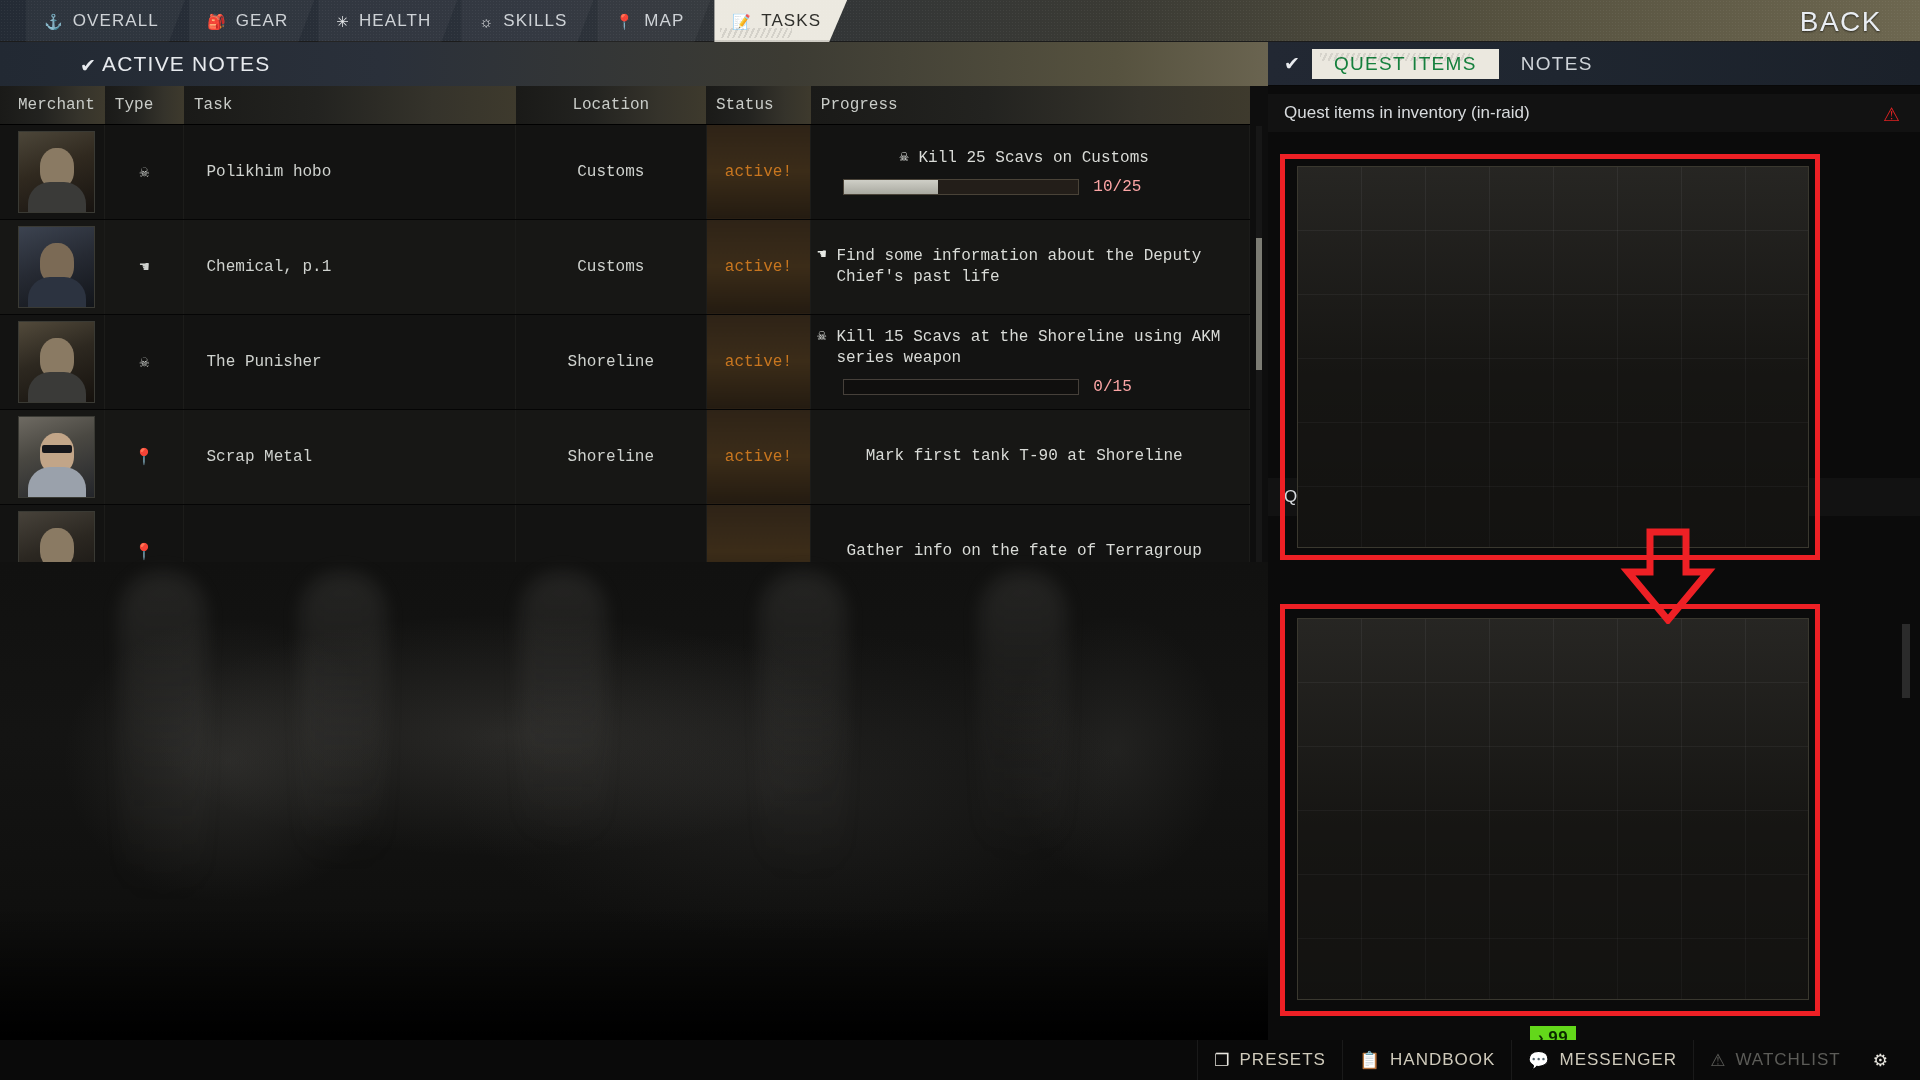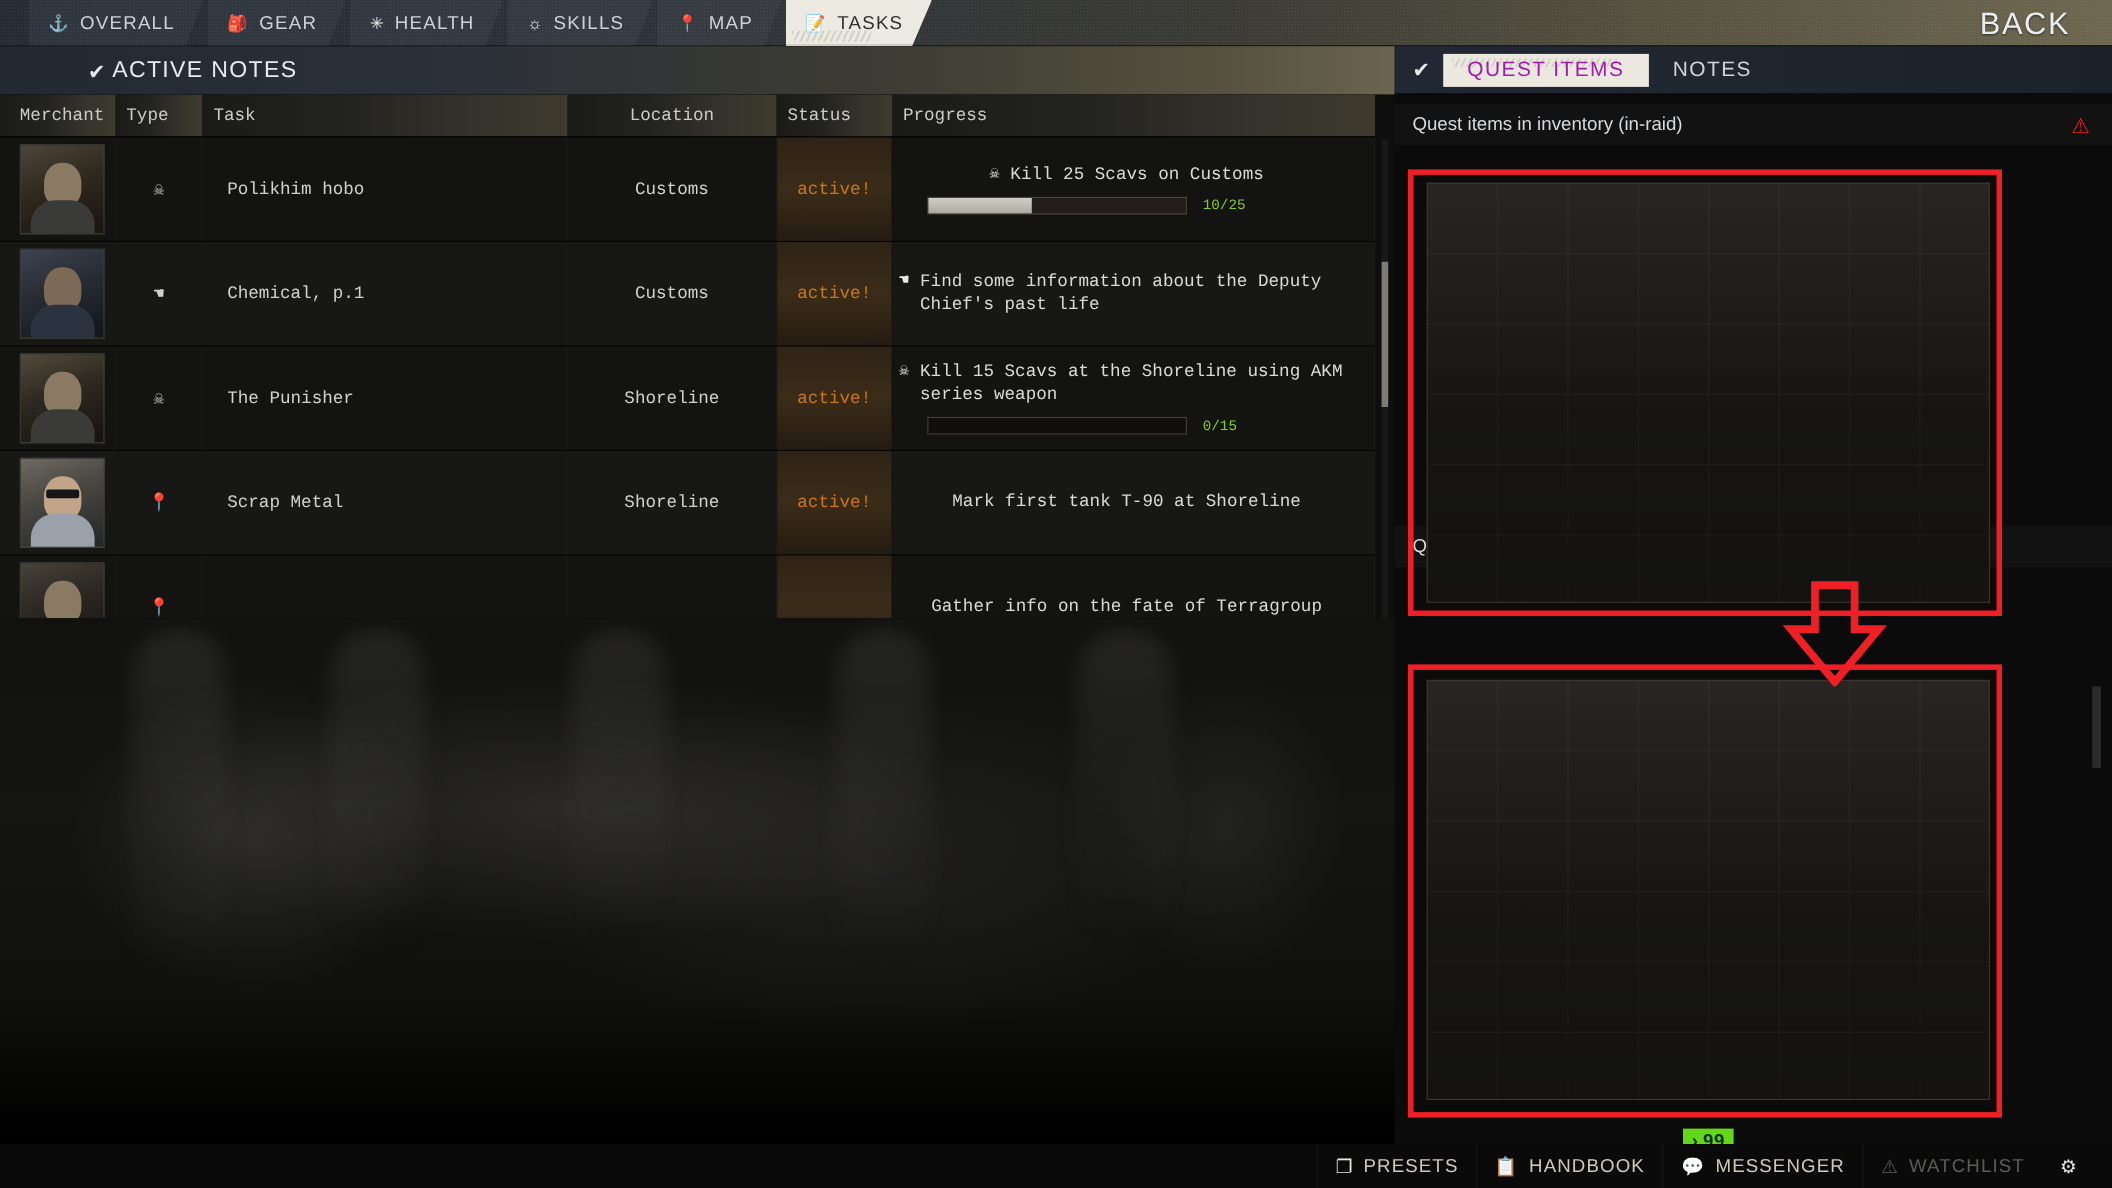--- a/index.html
+++ b/index.html
@@ -122,21 +122,21 @@
   td.prog { width: 410px; padding: 10px 18px 10px 6px; }
   .prog-line { display:flex; align-items:flex-start; gap: 10px; justify-content:center; }
   .prog-line .pic { font-size: 15px; color:#e7e9e5; line-height: 20px; flex: 0 0 auto; }
   .prog-line .ptxt { font-size: 16px; color:#d9dbd7; line-height: 21px; }
   .prog-line.center { justify-content:center; }
   .bar-row { display:flex; align-items:center; gap: 14px; margin-top: 9px; padding-left: 26px; }
   .bar { position:relative; flex: 1 1 auto; height: 16px; background: #231e19;
          border: 1px solid #4a4338; max-width: 236px; }
   .bar > i { position:absolute; left:0; top:0; bottom:0; background: linear-gradient(180deg,#cfcfc7,#a9a9a0); display:block; }
   .bar.empty { background:#100f0e; border-color:#46403a; }
-  .bar-val { font-size: 13px; color: #84cc16; min-width: 52px; }
+  .bar-val { font-size: 16px; color: #fca5a5; min-width: 52px; }
   .vscroll {
     position:absolute; right: 6px; top: 40px; width: 6px; height: 438px; background: rgba(255,255,255,.04);
   }
   .vscroll > i { position:absolute; left:0; top: 112px; width: 6px; height: 132px; background:#7c7c74; }
 
   
   .backdrop {
     position:absolute; left:0; top: 562px; width: 1268px; height: 496px;
     background:
       radial-gradient(closest-side at 18% 40%, rgba(120,118,112,.22), rgba(0,0,0,0) 72%),
@@ -165,21 +165,21 @@
     position:relative; height: 44px; width: 652px;
     background: linear-gradient(90deg,#222833 0%,#1f2630 45%,#1b212a 100%);
     display:flex; align-items:center; gap: 0; padding-left: 16px;
     border-bottom: 1px solid #080808;
   }
   .rtabs .chk { font-size:19px; color:#e9ecef; margin-right: 12px; }
   .rtab {
     position:relative; height: 30px; display:flex; align-items:center; padding: 0 22px;
     font-size: 19px; letter-spacing: 1.3px; color:#cfd4d9; cursor:pointer;
   }
-  .rtab.active { background:#ebe8df; color:#a21caf; }
+  .rtab.active { background:#ebe8df; color:#15803d; }
   .rtab.active::before{
     content:""; position:absolute; left:8px; top:4px; width:150px; height:8px;
     background: repeating-linear-gradient(115deg, rgba(0,0,0,.09) 0 2px, transparent 2px 5px);
   }
   .sectionlabel {
     position:relative; height: 38px; display:flex; align-items:center; padding: 0 26px 0 16px;
     font-size: 17px; color:#d8dbde; background:#121212;
   }
   .sectionlabel .warn { position:absolute; right: 20px; top: 9px; color:#e02222; font-size:19px; }
   .gridbox {

